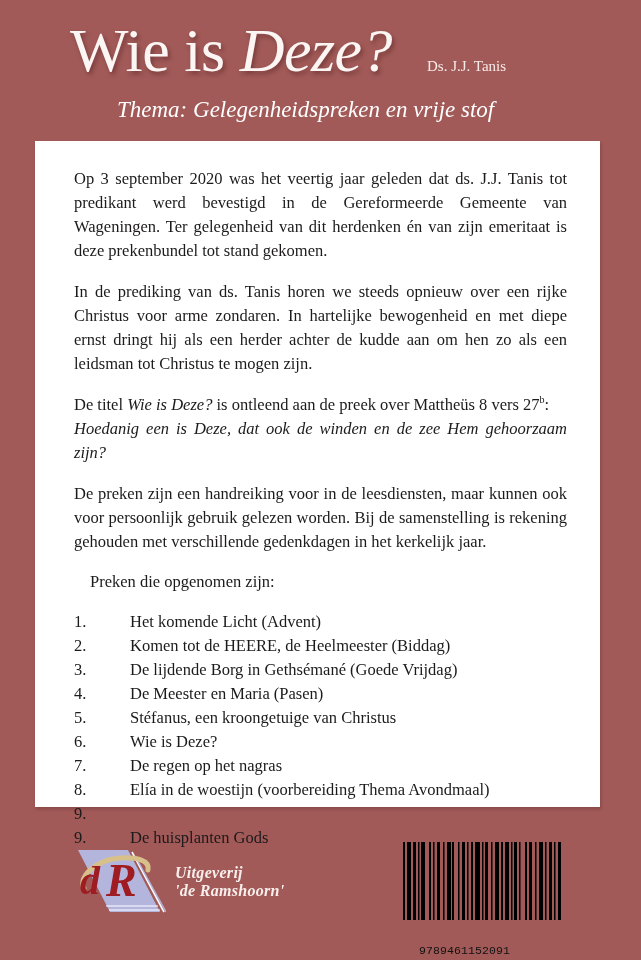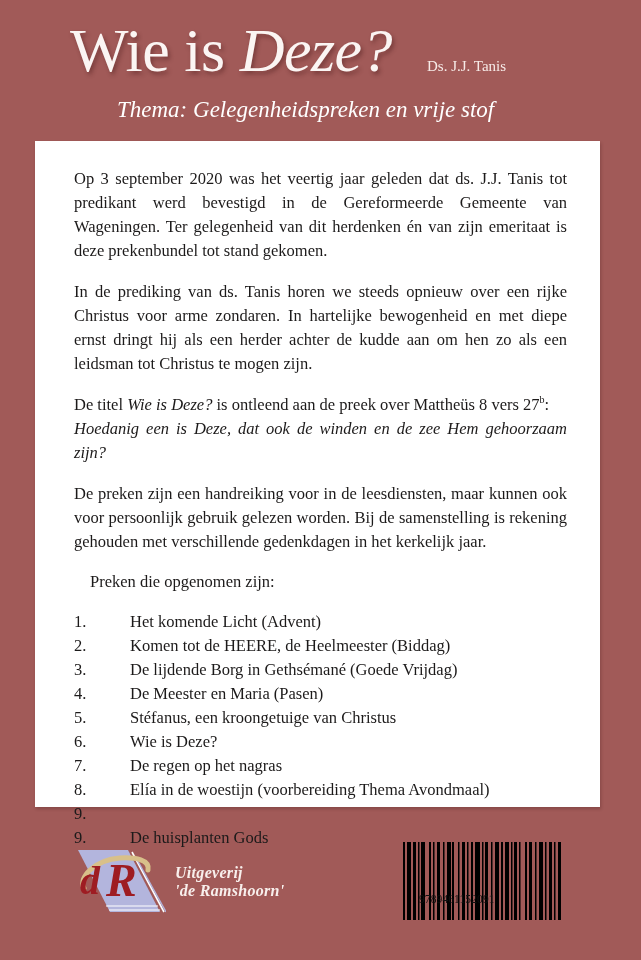--- a/index.html
+++ b/index.html
@@ -124,22 +124,22 @@
     .barcode {
       position: absolute;
       left: 403px;
       top: 842px;
       width: 160px;
       height: 78px;
     }
     .isbn {
       position: absolute;
       left: 419px;
-      top: 892px;
-      font-family: Liberation Serif, serif;
+      top: 944px;
+      font-family: Liberation Mono, monospace;
       font-size: 11.5px;
       line-height: 14px;
       color: #111111;
       letter-spacing: 0.1px;
     }
   </style>
 </head>
 <body>
 
 <div class="title"><span>Wie is </span><em>Deze?</em></div>

